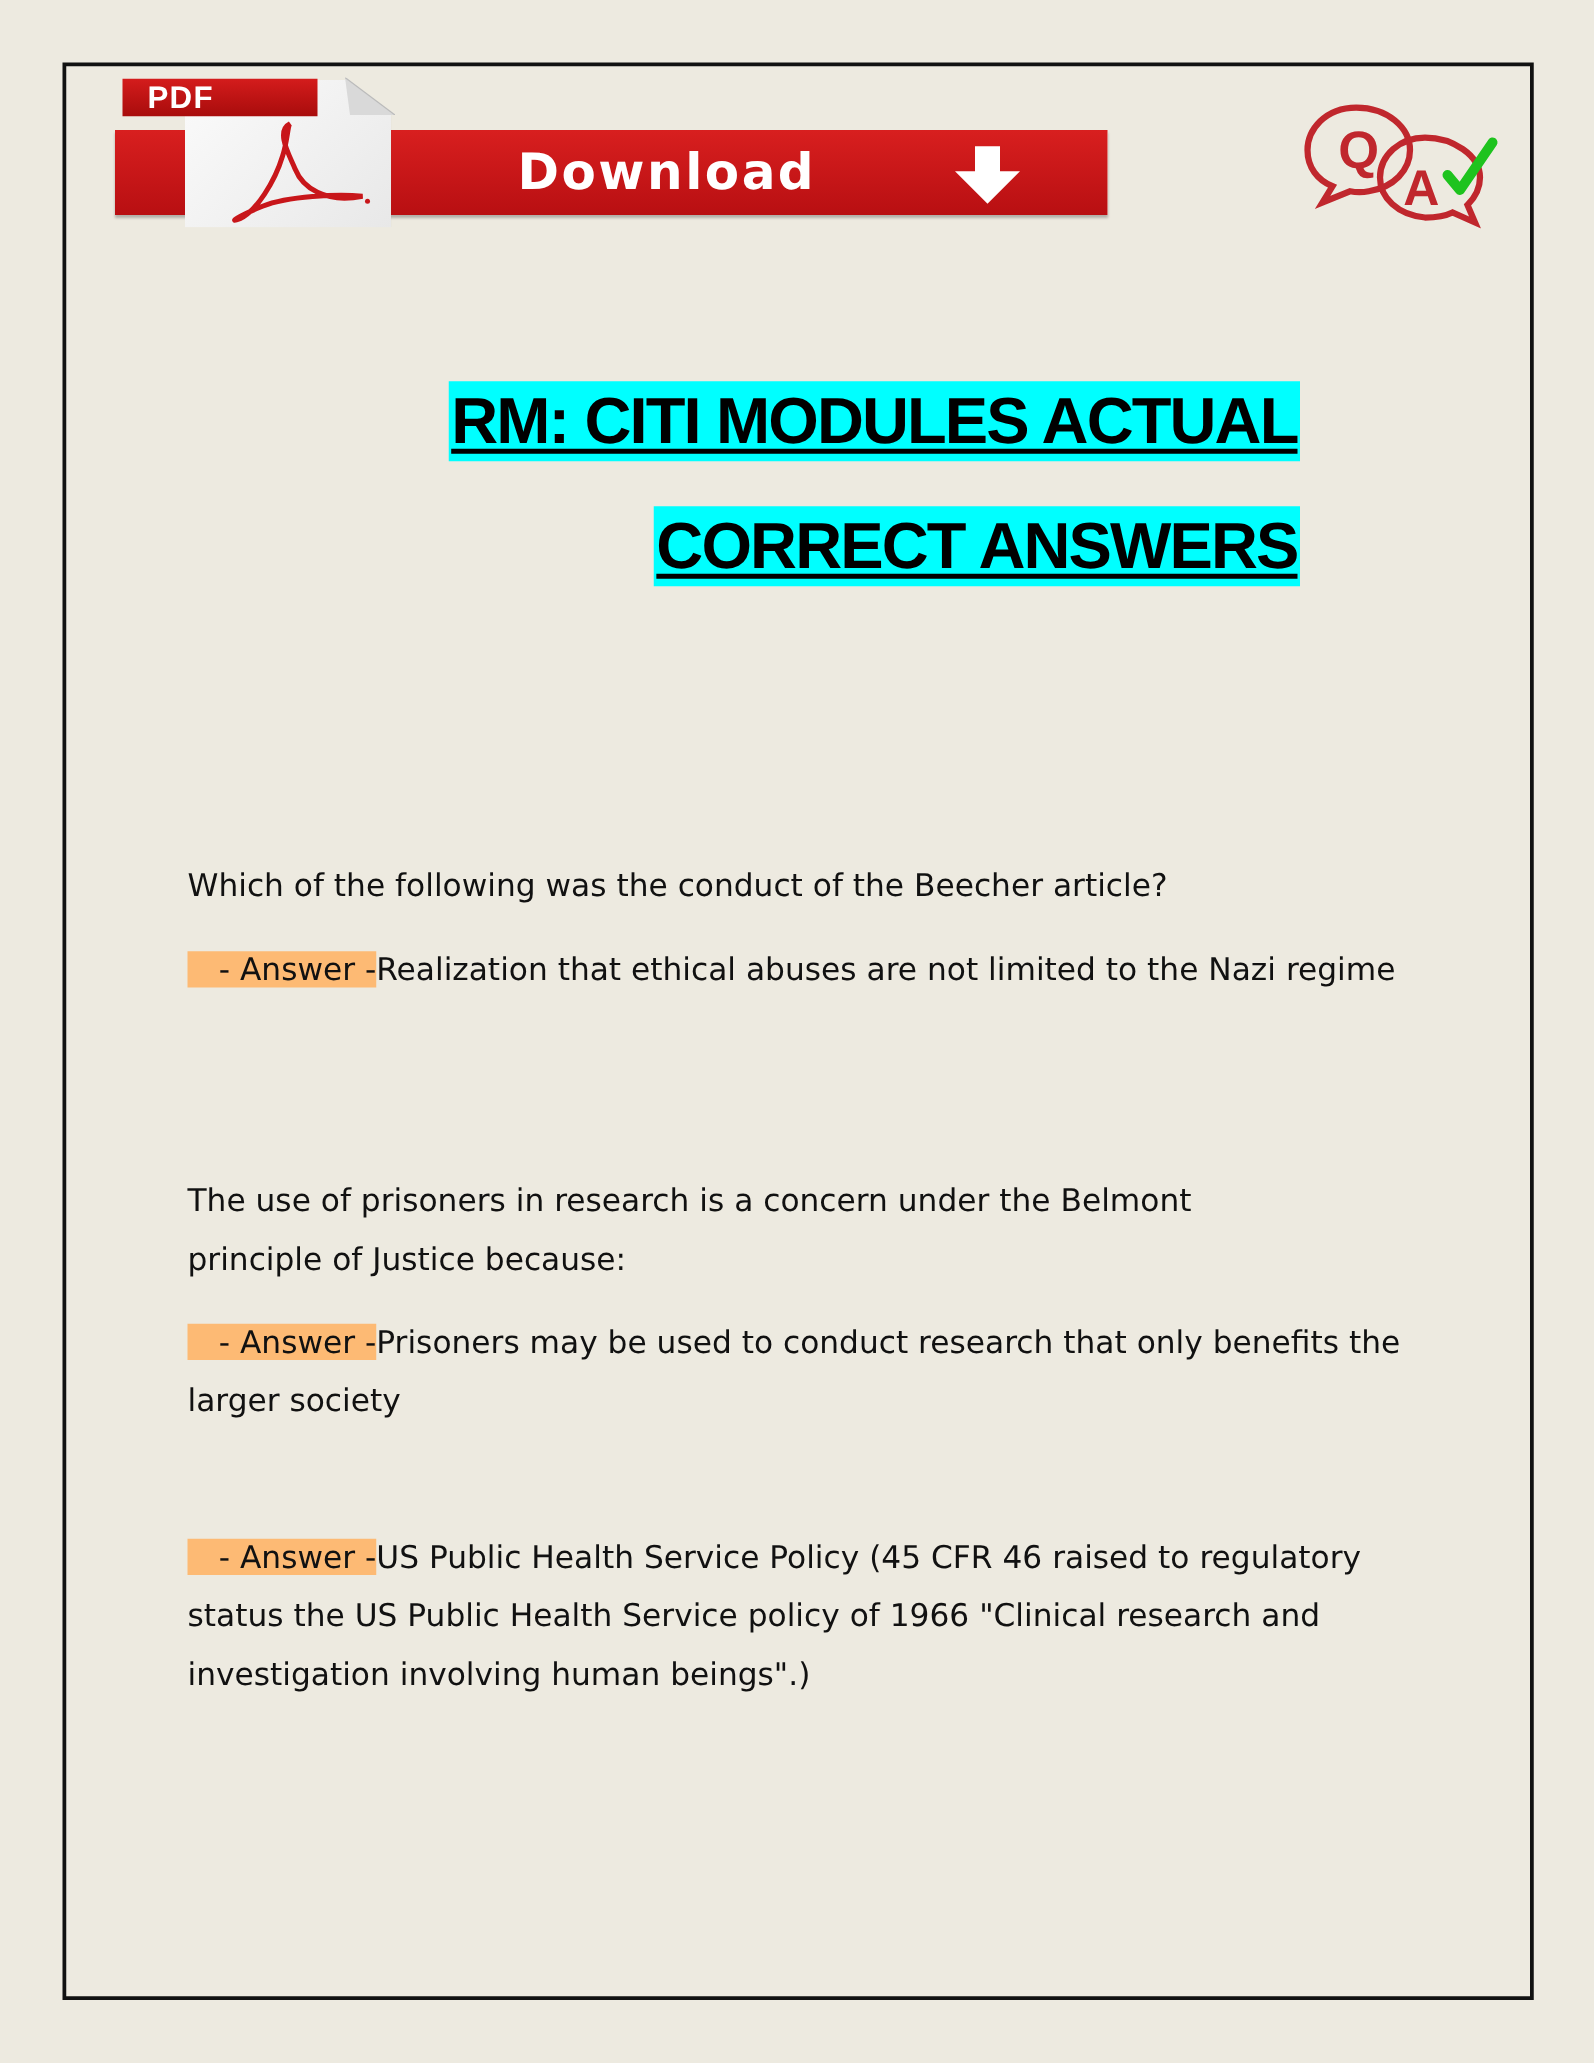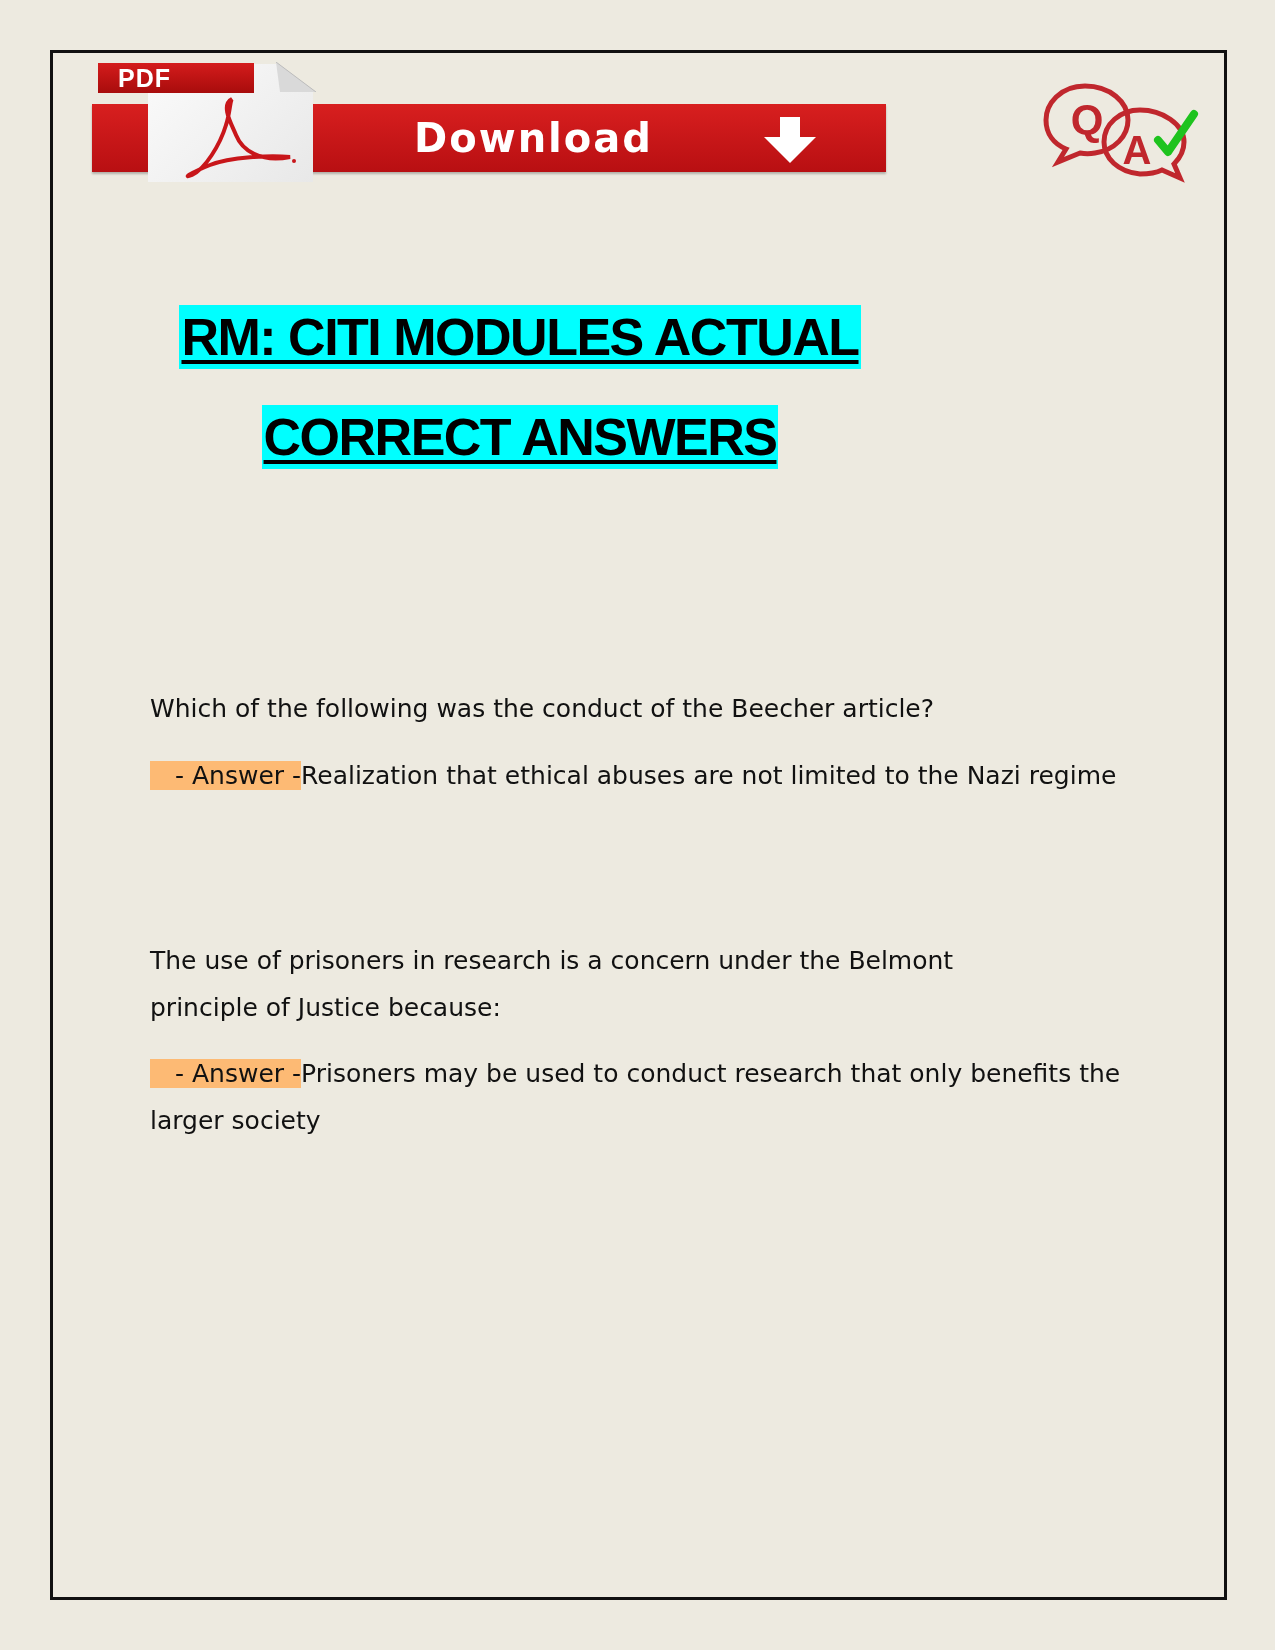--- a/index.html
+++ b/index.html
@@ -37,21 +37,21 @@
     .pdf-tab {
       position:absolute; left:98px; top:63px; width:156px; height:30px;
       background:linear-gradient(#d41c1c,#a80c0c);
       color:#fff; font-weight:bold; font-size:25px; line-height:30px;
       padding-left:20px; box-sizing:border-box; letter-spacing:1px;
     }
     .acrobat { position:absolute; left:170px; top:95px; width:130px; height:85px; }
     
     .qa-logo { position:absolute; left:1040px; top:78px; width:165px; height:105px; }
     
-    .title-block { position:absolute; left:0; top:305px; width:1040px; text-align:center; }
+    .title-block { position:absolute; left:0; top:305px; width:1040px; text-align:right; }
     .title-line { display:block; height:100px; }
     .title-line span {
       display:inline-block; background:#00ffff; color:#000;
       font-family:"Liberation Sans", sans-serif; font-weight:bold;
       font-size:52px; line-height:64px; text-decoration:underline;
       text-decoration-thickness:4px; text-underline-offset:5px;
       letter-spacing:-1.5px; padding:0 2px;
     }
     
     .qa { position:absolute; left:150px; width:990px; color:#111;
@@ -101,13 +101,14 @@
 </div>
 
 <div class="qa" style="top:937px; width:860px;">
   <p class="question">The use of prisoners in research is a concern under the Belmont principle of Justice because:</p>
 </div>
 <div class="qa" style="top:1050px; width:980px;">
   <p><span class="hl">- Answer -</span><span>Prisoners may be used to conduct research that only benefits the larger society</span></p>
 </div>
 
 <div class="qa" style="top:1222px; width:1000px;">
+  <p><span class="hl">- Answer -</span><span>US Public Health Service Policy (45 CFR 46 raised to regulatory status the US Public Health Service policy of 1966 "Clinical research and investigation involving human beings".)</span></p>
 </div>
 
 </body></html>

